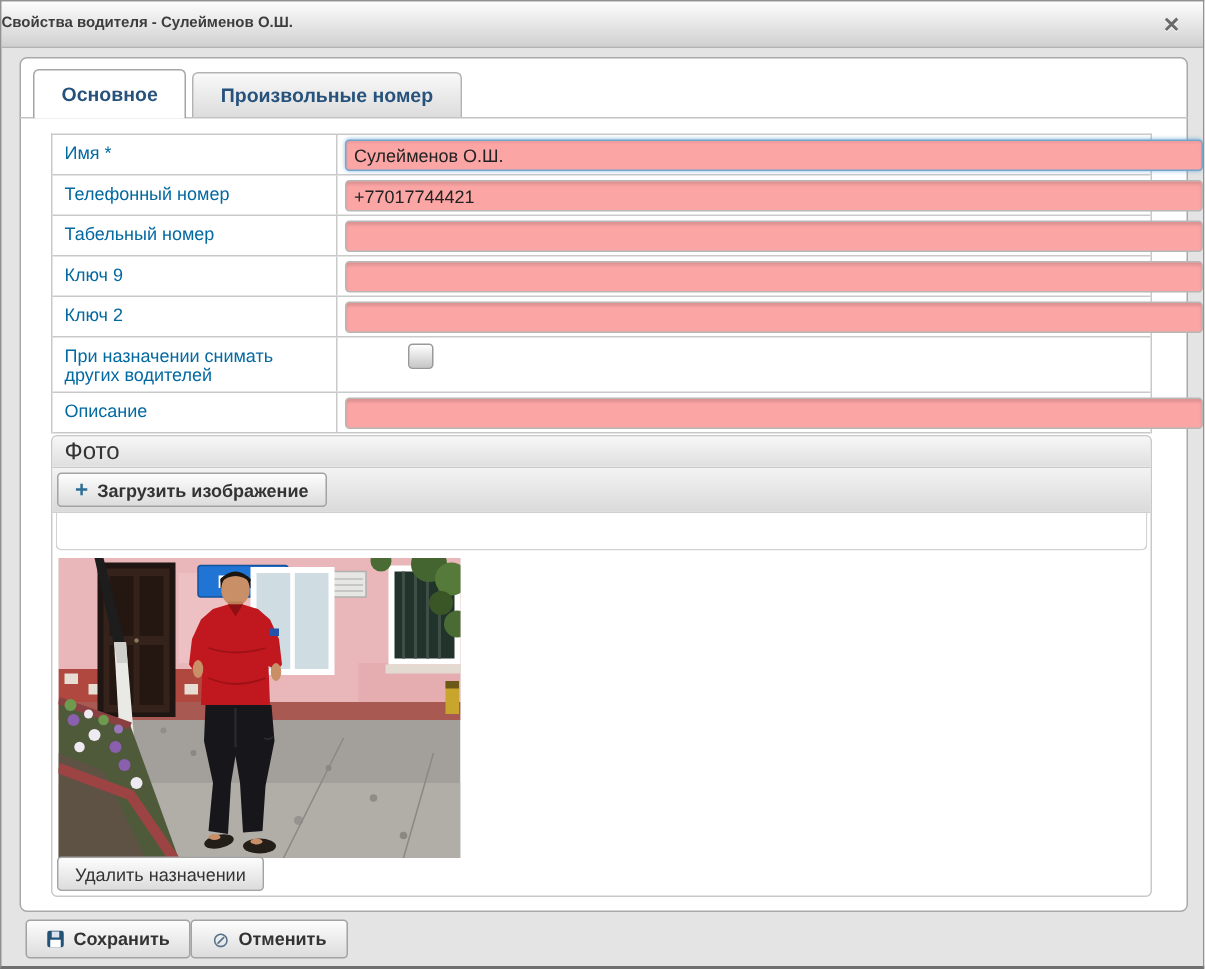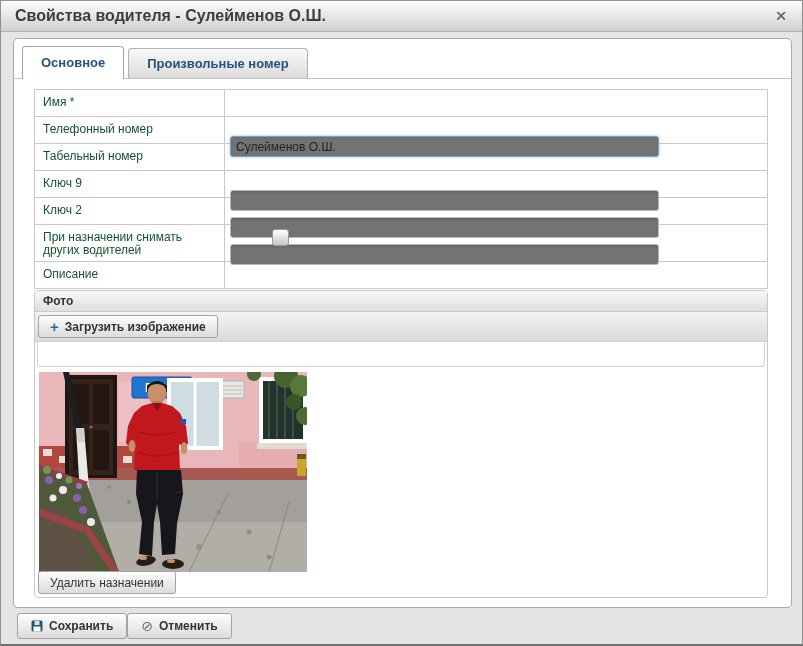--- a/index.html
+++ b/index.html
@@ -13,22 +13,22 @@
     overflow:hidden;
   }
 
   
   .titlebar {
     position:absolute; left:0; top:0; width:100%; height:31px;
     background:linear-gradient(#fdfdfd,#d0d0d0);
     border-bottom:1px solid #b3b3b3;
   }
   .titlebar .title {
-    position:absolute; left:14px; top:0; line-height:30px;
-    font-size:16px; font-weight:bold; color:#3d3d3d;
+    position:absolute; left:0; top:0; line-height:30px;
+    font-size:10px; font-weight:bold; color:#3d3d3d;
   }
   .close-btn {
     position:absolute; right:12px; top:6px; width:18px; height:18px;
     font-size:14px; font-weight:bold; color:#6b6b6b; text-align:center; line-height:18px;
     cursor:pointer; text-shadow:0 1px 0 #fff;
   }
 
   
   .panel {
     position:absolute; left:12px; top:37px; width:779px; height:570px;
@@ -55,45 +55,45 @@
 
   
   .form-table {
     position:absolute; left:33px; top:88px; width:734px;
     border:1px solid #c9c9c9; border-bottom:none;
   }
   .frow { display:flex; border-bottom:1px solid #c9c9c9; height:27px; }
   .frow.tall { height:37px;gap:41px; }
   .fl {
     width:190px; border-right:1px solid #c9c9c9;
-    font-size:12px; color:#14532d; padding:6px 6px 0 8px; line-height:13px;
+    font-size:12px; color:#0369a1; padding:6px 6px 0 8px; line-height:13px;
   }
   .fv { flex:1; position:relative; }
   .txt {
-    position:absolute; left:5px; top:3px; width:429px; height:21px;
+    position:absolute; left:5px; top:3px; width:572px; height:21px;
     border:1px solid #b7b7b7; border-radius:3px;
     box-shadow:inset 0 2px 2px rgba(0,0,0,0.12);
     font-family:"Liberation Sans", sans-serif; font-size:12px; color:#222;
-    padding:0 5px; outline:none; background:#737373;margin-top:43px;
+    padding:0 5px; outline:none; background:#fca5a5;
   }
   .txt.focused { border-color:#73a6cc; box-shadow:inset 0 1px 2px rgba(0,0,0,0.08), 0 0 3px rgba(100,160,210,.7); }
   .checkbox {
     position:absolute; left:6px; top:4px; width:17px; height:17px;
     background:linear-gradient(#ffffff,#c6c6c6);
     border:1px solid #999; border-radius:3px; cursor:pointer;
   }
 
   
   .photo-fieldset {
     position:absolute; left:33px; top:289px; width:734px; height:308px;
     border:1px solid #c9c9c9; border-radius:4px; background:#fff;
   }
   .photo-header {
     height:21px; line-height:21px; padding-left:8px;
-    font-size:12px; font-weight:bold; color:#333;
+    font-size:16px; font-weight:normal; color:#333;
     background:linear-gradient(#f7f7f7,#dfdfdf);
     border-bottom:1px solid #c9c9c9; border-radius:3px 3px 0 0;
   }
   .upload-toolbar {
     height:30px; background:linear-gradient(#f3f3f3,#dadada);
     border-bottom:1px solid #cfcfcf; padding:3px 0 0 3px;
   }
   .btn {
     display:inline-flex; align-items:center; gap:6px;
     background:linear-gradient(#fdfdfd,#dcdcdc);
@@ -134,20 +134,23 @@
 
   <div class="form-table">
     <div class="frow">
       <div class="fl">Имя  *</div>
       <div class="fv">
           <input class="txt focused" value="Сулейменов О.Ш." style="">
         </div>
     </div>
     <div class="frow">
       <div class="fl">Телефонный номер</div>
+      <div class="fv">
+          <input class="txt" value="+77017744421" style="">
+        </div>
     </div>
     <div class="frow">
       <div class="fl">Табельный номер</div>
       <div class="fv">
           <input class="txt" value="" style="">
         </div>
     </div>
     <div class="frow">
       <div class="fl">Ключ 9</div>
       <div class="fv">

